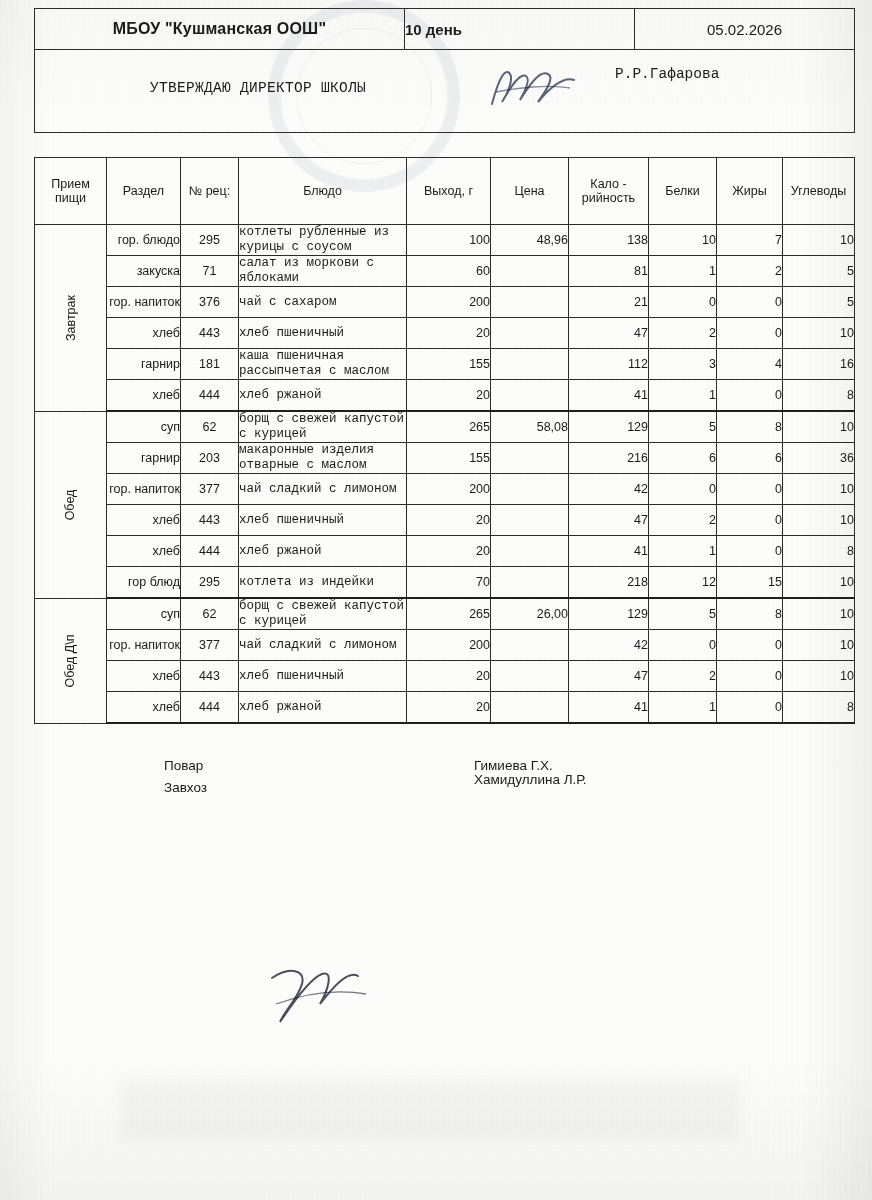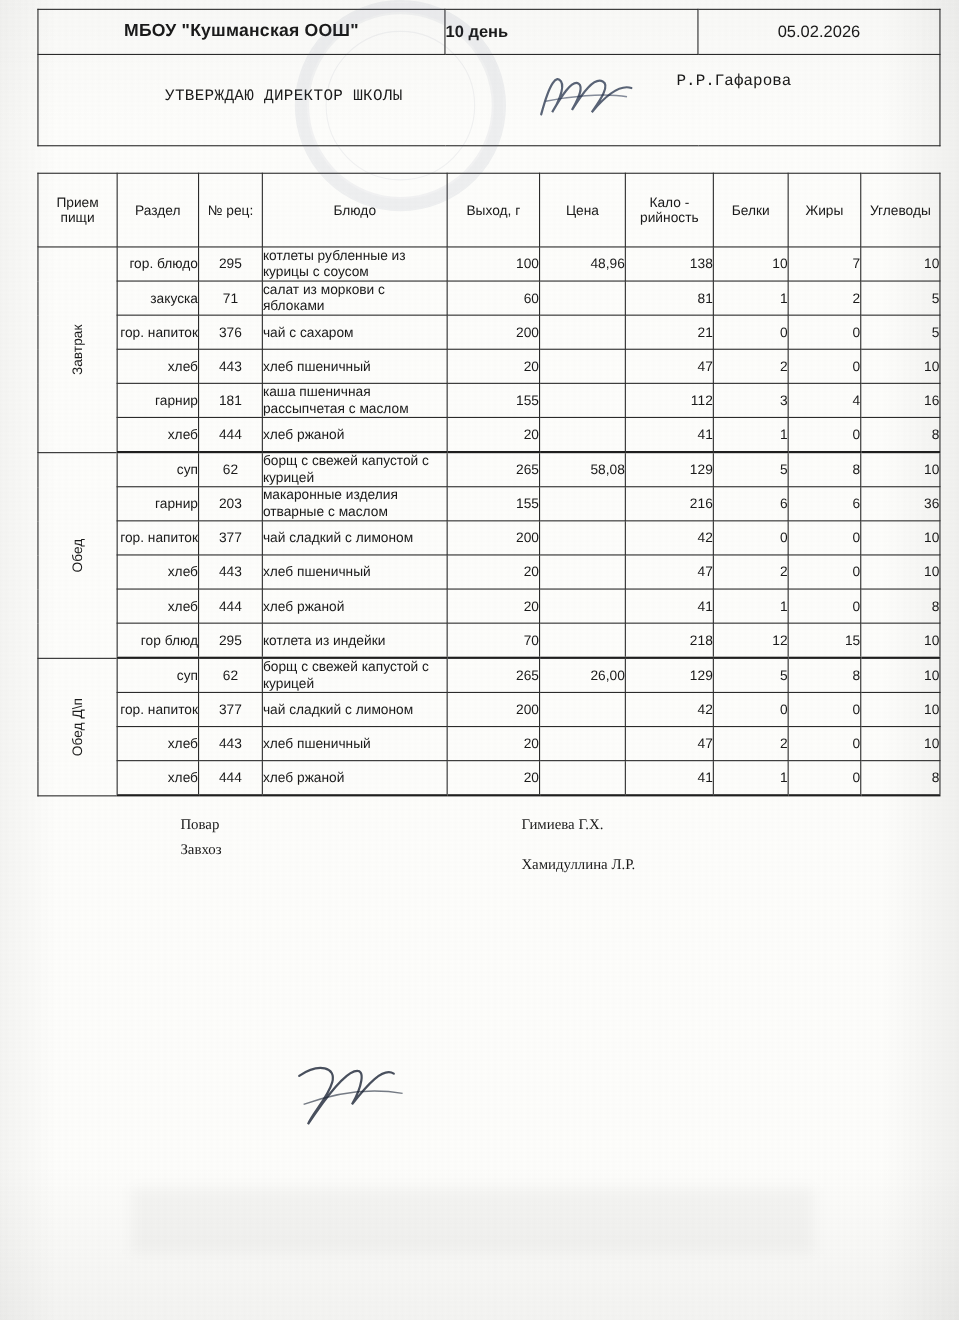--- a/index.html
+++ b/index.html
@@ -121,48 +121,48 @@
   }
   td.rec {
     text-align: center;
     padding-right: 6px;
     font-size: 12.5px;
   }
   td.dish {
     padding-left: 6px;
     font-size: 12.5px;
     line-height: 1.18;
+    font-family: Liberation Mono, monospace;
   }
   td.num {
     text-align: right;
     padding-right: 7px;
     font-size: 12.5px;
   }
   .thick-top td {
     border-top: 2px solid #1f1f1f;
   }
   .grid tbody tr.block-end td {
     border-bottom: 2px solid #1f1f1f;
   }
 
   
   .foot {
-    margin-top: 10px;
+    margin-top: 26px;
     position: relative;
     height: 70px;
-    font-family: Liberation Serif, serif;
   }
   .foot .lbl {
     position: absolute;
     font-size: 13.5px;
   }
   .f-povar  { left: 130px; top: 8px; }
   .f-zavhoz { left: 130px; top: 30px; }
   .f-name1  { left: 440px; top: 8px; }
-  .f-name2  { left: 440px; top: 44px; }
+  .f-name2  { left: 440px; top: 22px; }
 
   
   .stamp {
     position: absolute;
     left: 268px;
     top: 0px;
     width: 188px;
     height: 188px;
     border-radius: 50%;
     border: 2px solid rgba(90,100,130,0.16);

